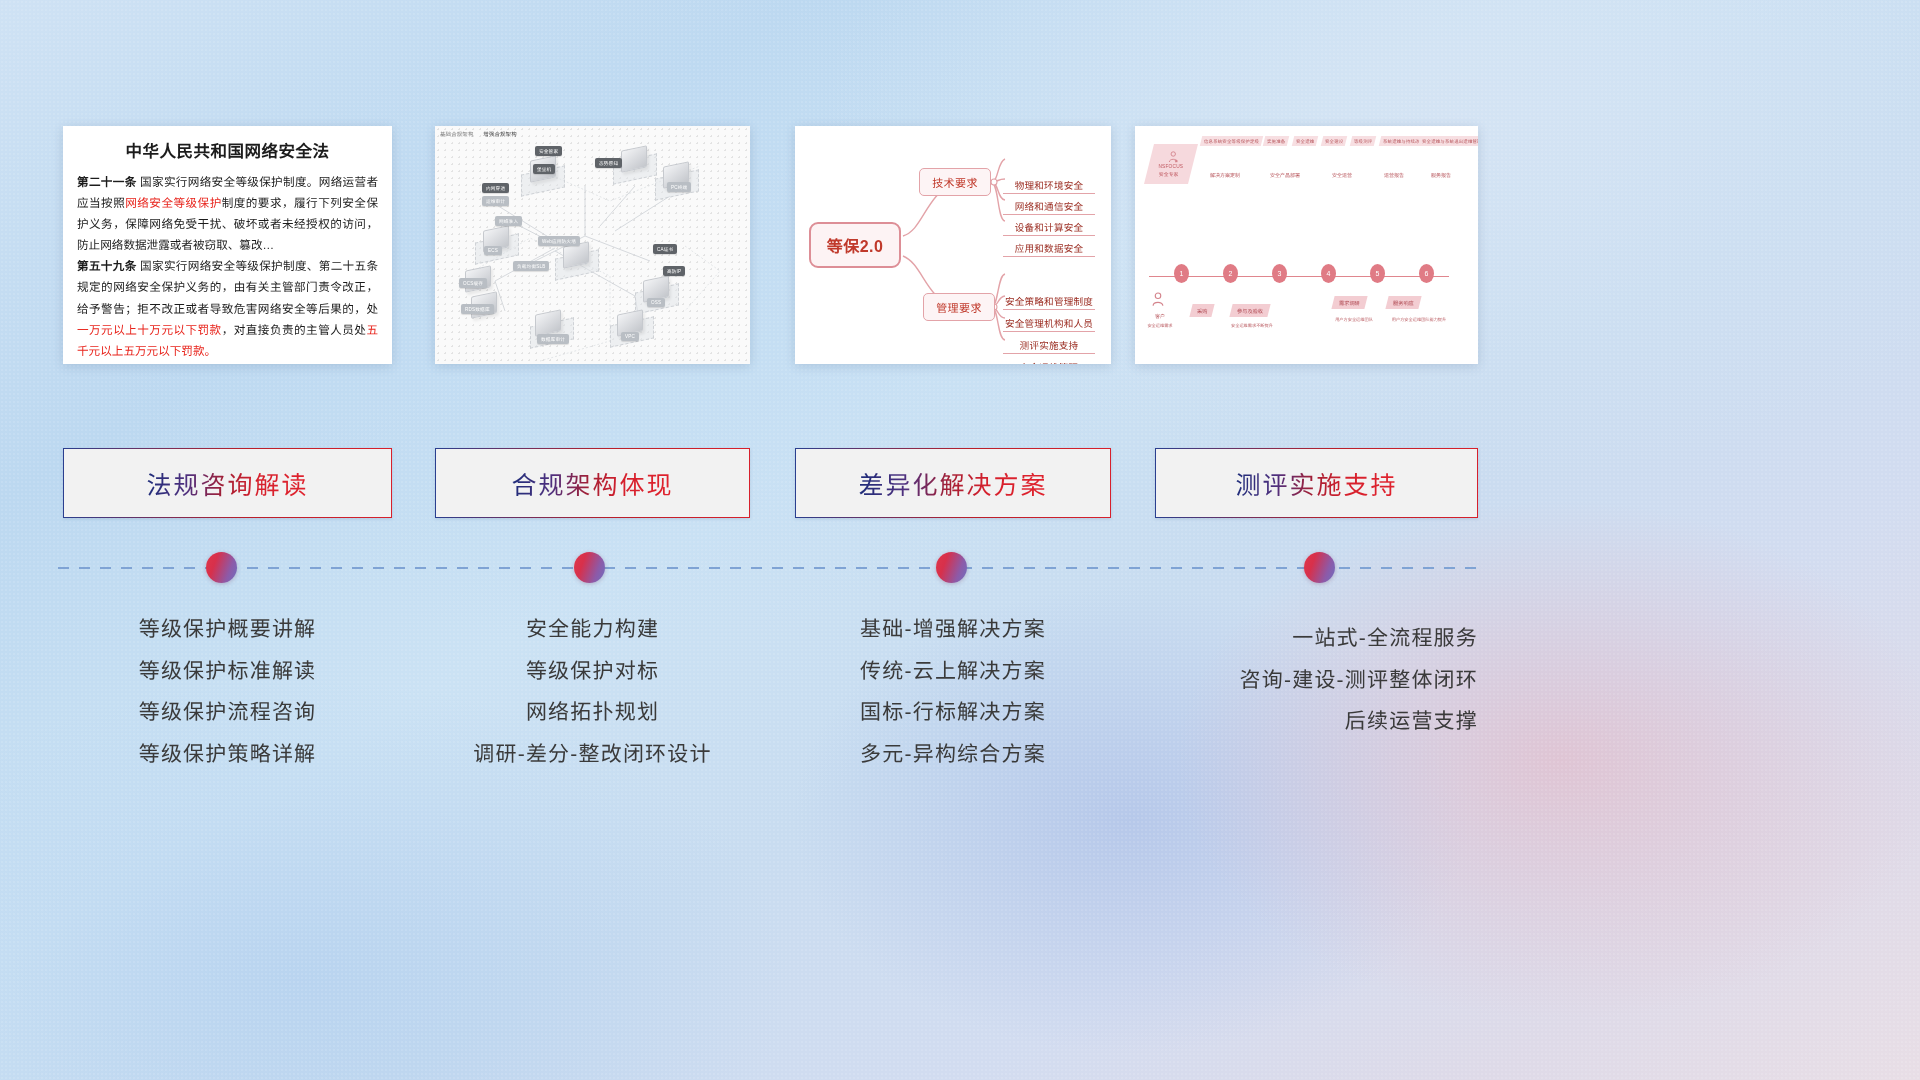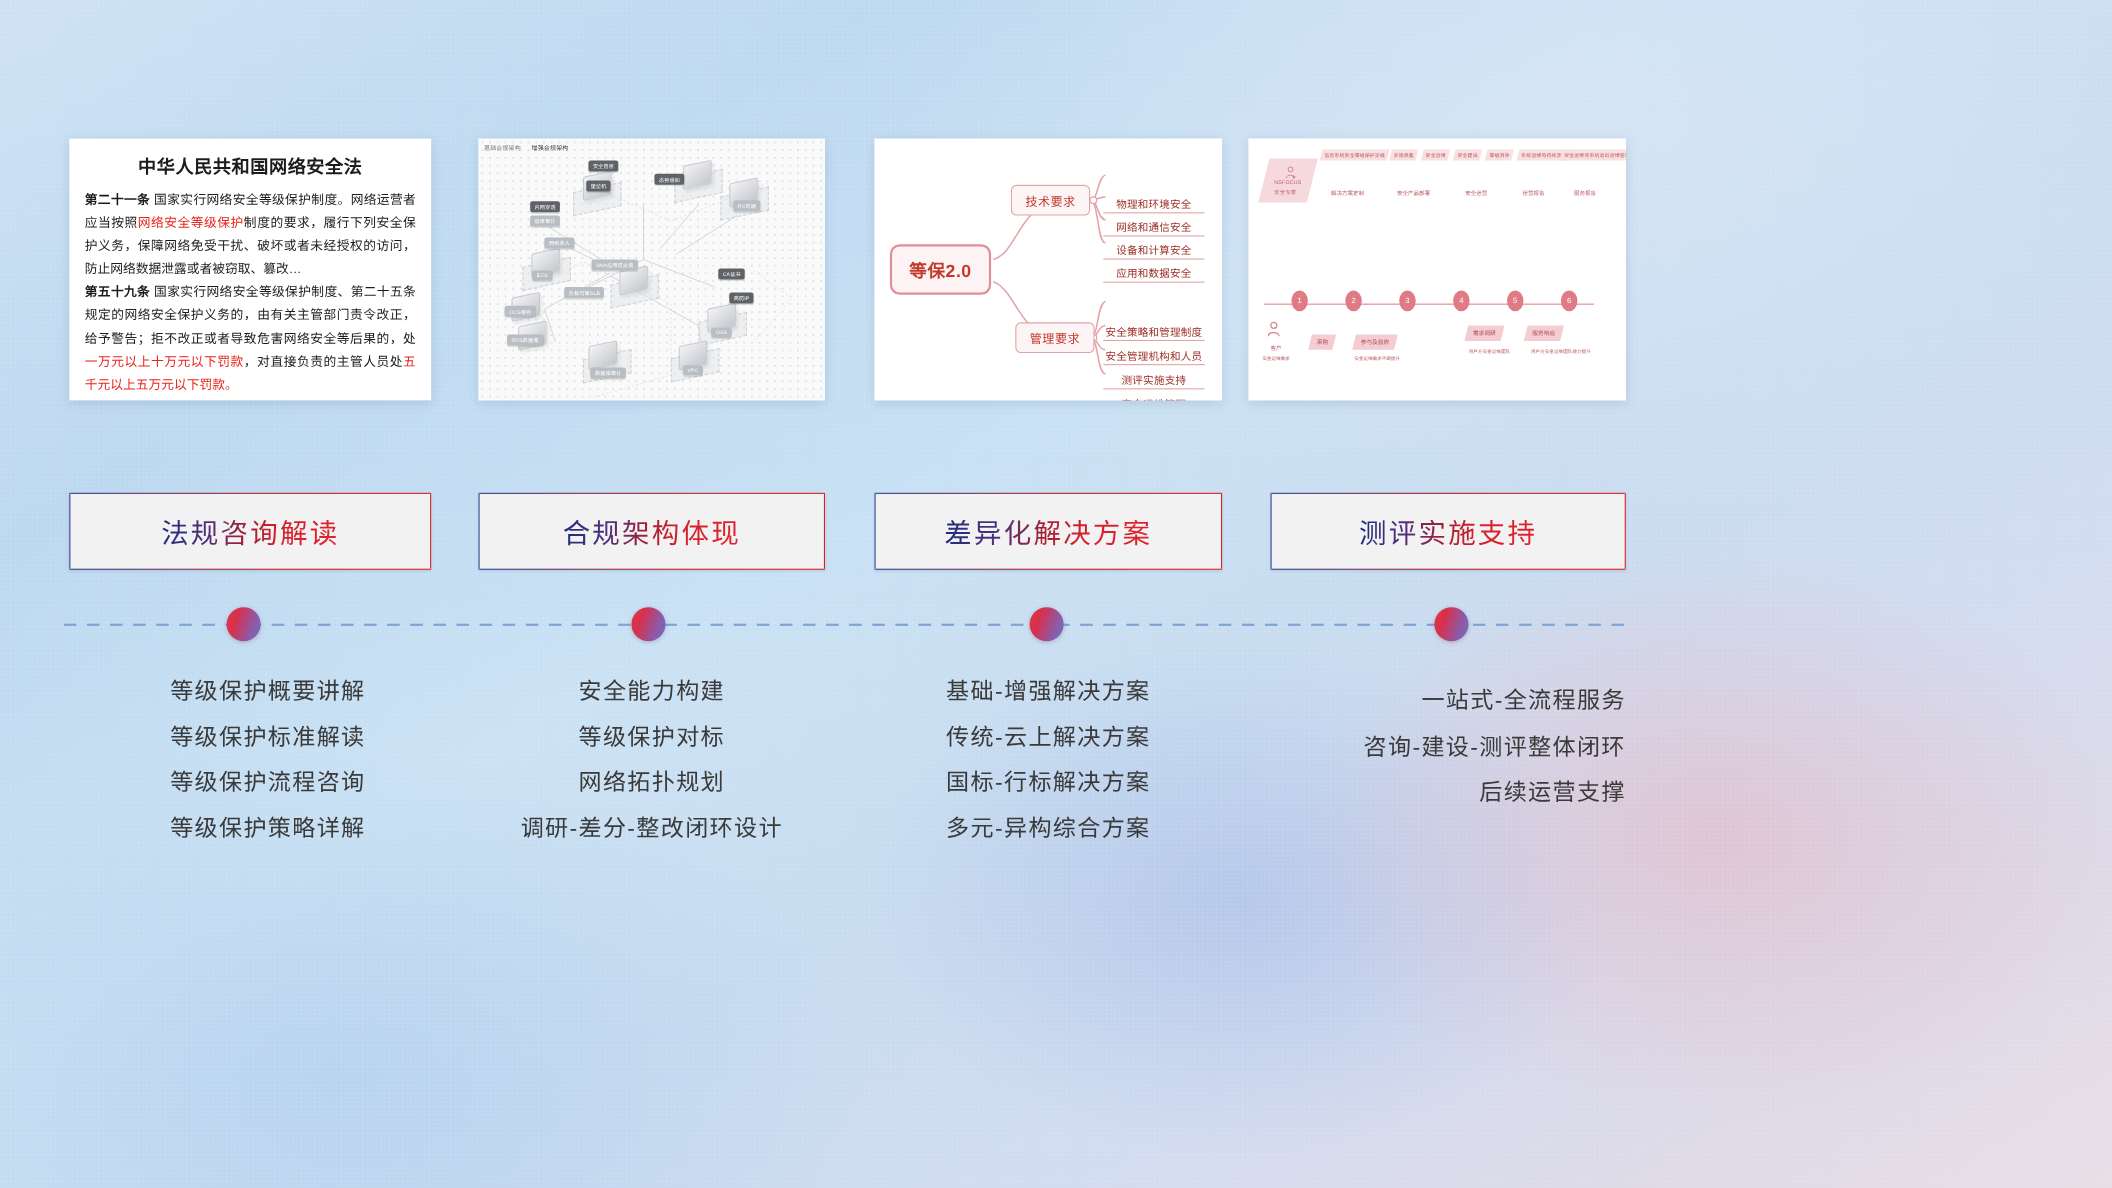--- a/index.html
+++ b/index.html
@@ -156,21 +156,21 @@
   }
   .dot-1 { left:206px; } .dot-2 { left:574px; } .dot-3 { left:936px; } .dot-4 { left:1304px; }
 
   
   .lists { position:absolute; left:0; top:608px; width:1920px; }
   .list { position:absolute; top:0; text-align:center; }
   .list li {
     list-style:none; font-size:21px; color:#3a3a3a; line-height:1.98;
     letter-spacing:1.2px; white-space:nowrap;
   }
-  .ls-1 { left:79px;   width:329px; }
+  .ls-1 { left:63px;   width:329px; }
   .ls-2 { left:435px;  width:315px; }
   .ls-3 { left:795px;  width:316px; }
   .ls-4 { left:1155px; width:323px; top:9px;text-align:right; }
 </style>
 </head>
 <body>
 
 <div class="noise"></div>
 
 <div class="cards">

